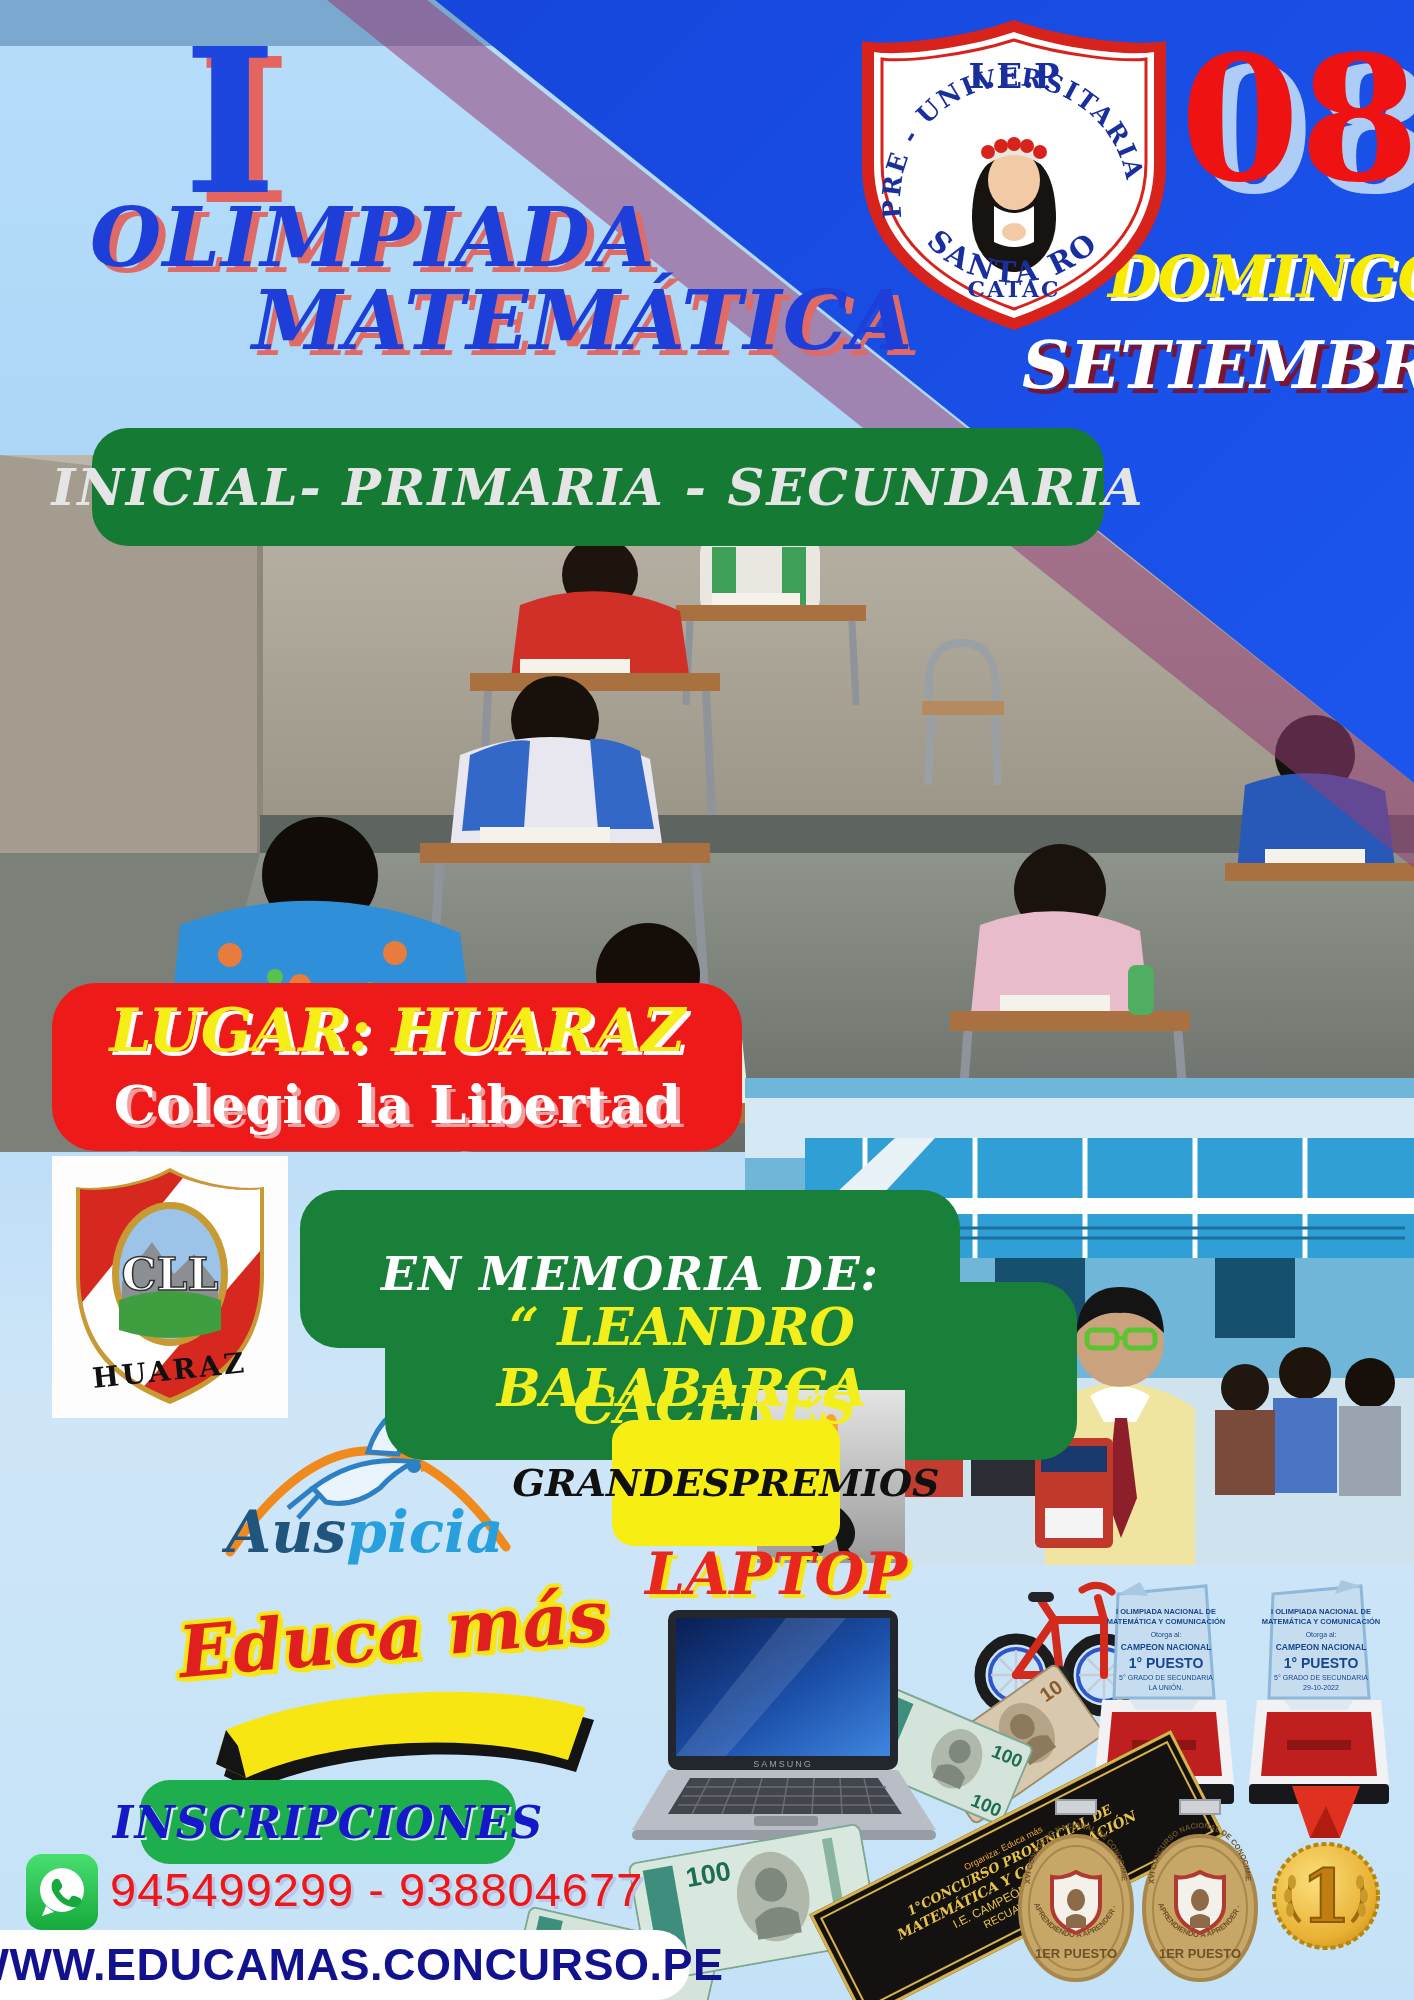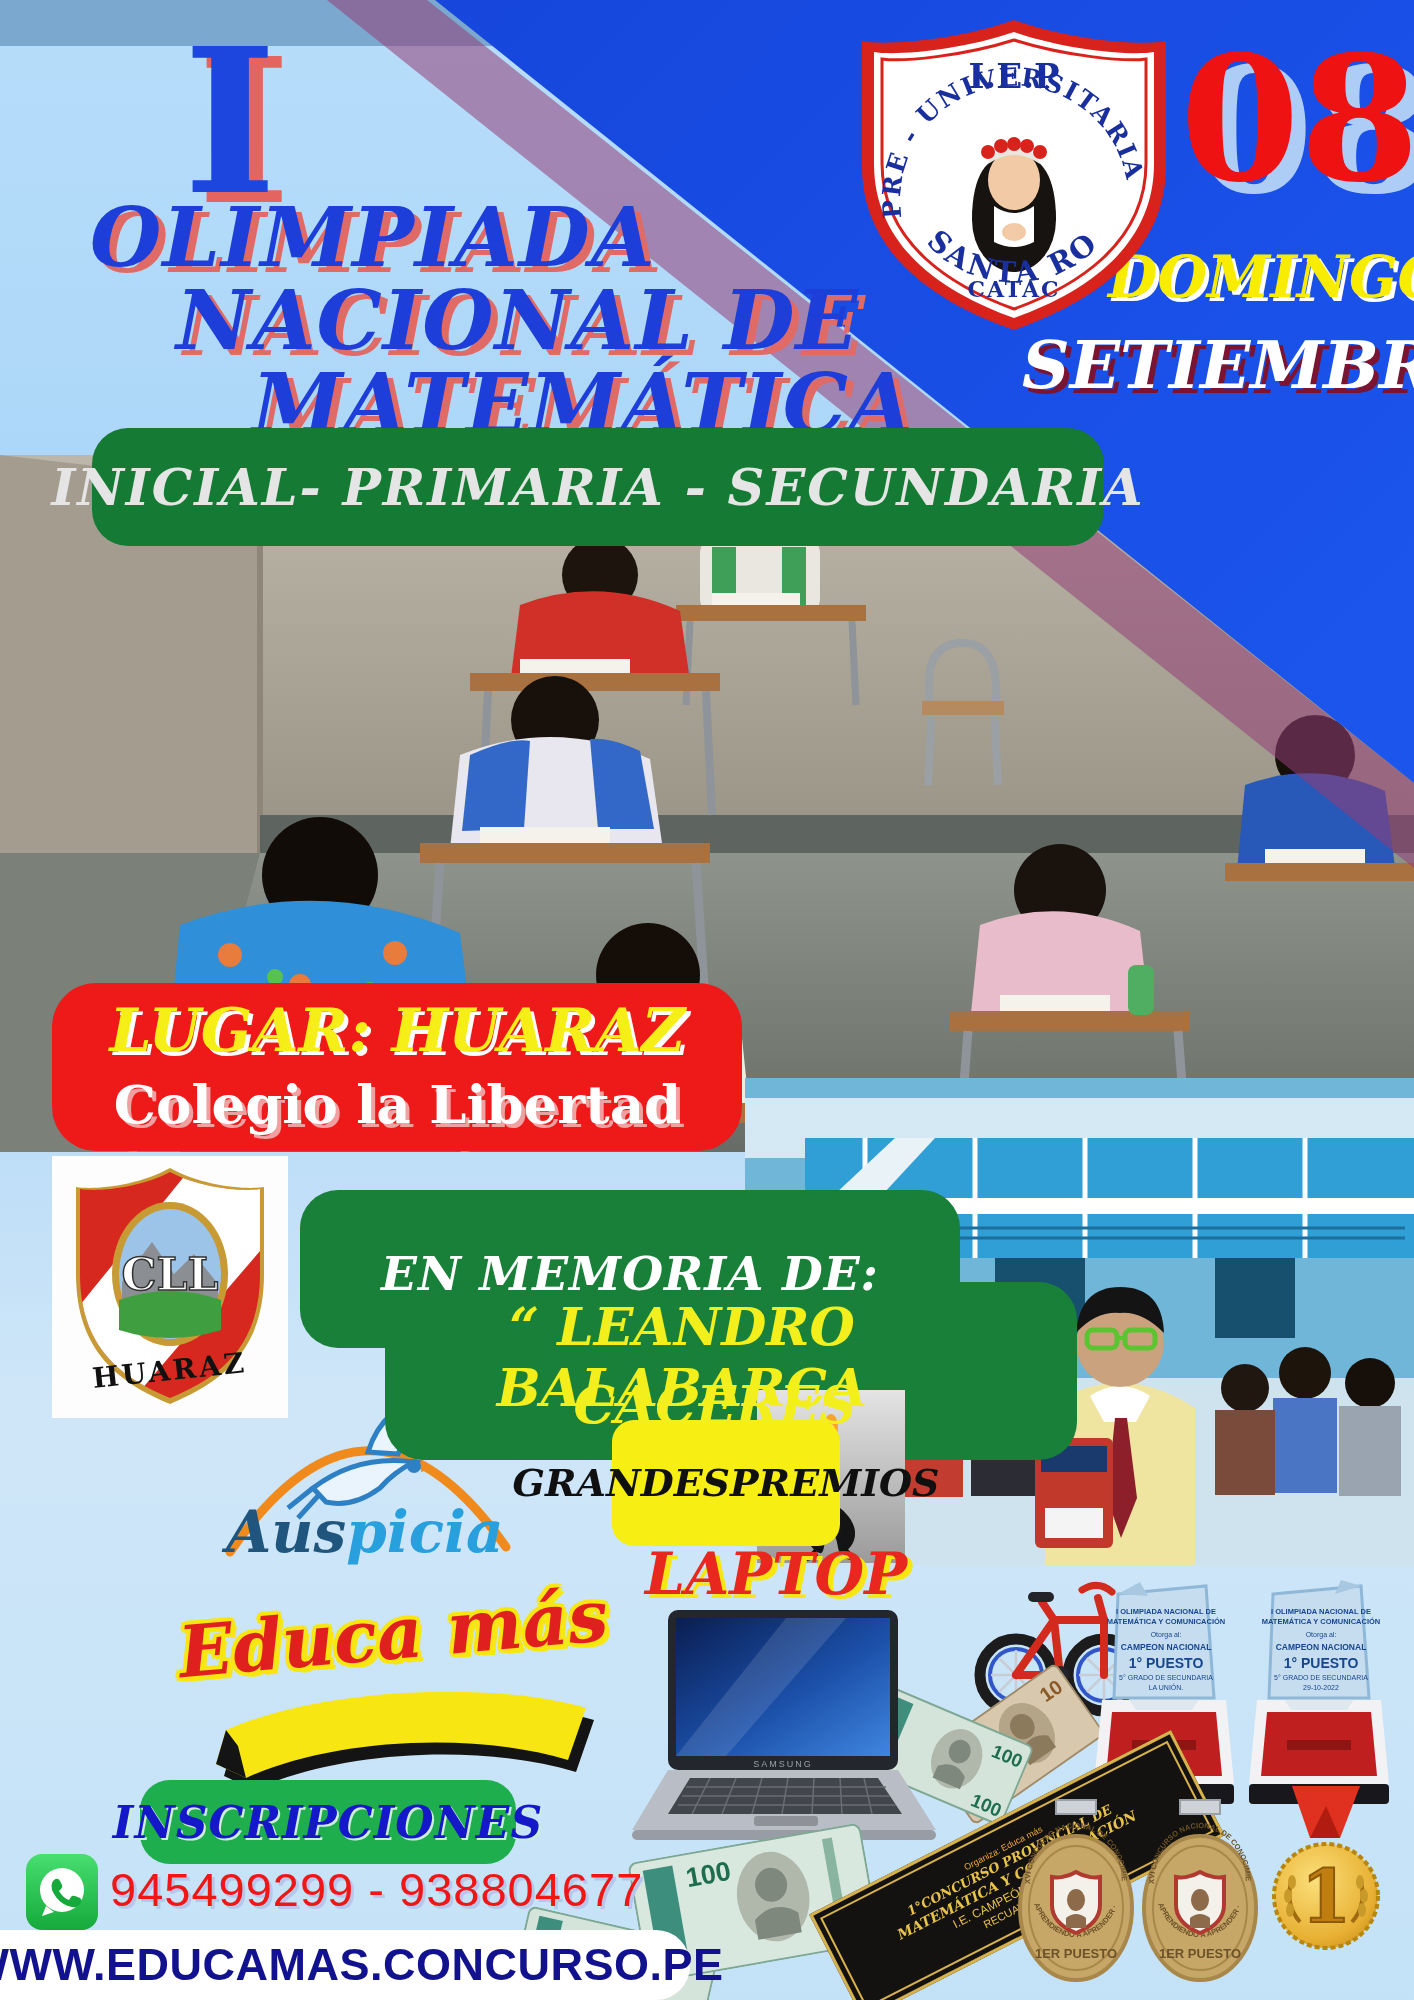--- a/index.html
+++ b/index.html
@@ -221,21 +221,20 @@
 
     <rect x="1128" y="510" width="26" height="50" rx="8" fill="#4fae62"></rect>
   </svg>
 
   <div class="abs ribbon"></div>
   <div class="abs blue-tri"></div>
 
   <div class="abs numeral serifB center">I</div>
   <div class="abs title-wrap">
     <div class="title-line serifBI">OLIMPIADA</div>
-    <div class="title-line serifBI tl2">NACIONAL DE</div>
     <div class="title-line serifBI tl3">MATEMÁTICA</div>
   </div>
 
   <div class="abs levels-banner">
     <span class="levels-text serifBI">INICIAL- PRIMARIA  -  SECUNDARIA</span>
   </div>
 
   <svg class="abs shield-sr" viewBox="0 0 352 322" xmlns="http://www.w3.org/2000/svg">
     <defs>
       <path id="arcPU" d="M64,206 A114,114 0 1 1 288,208" fill="none"></path>

